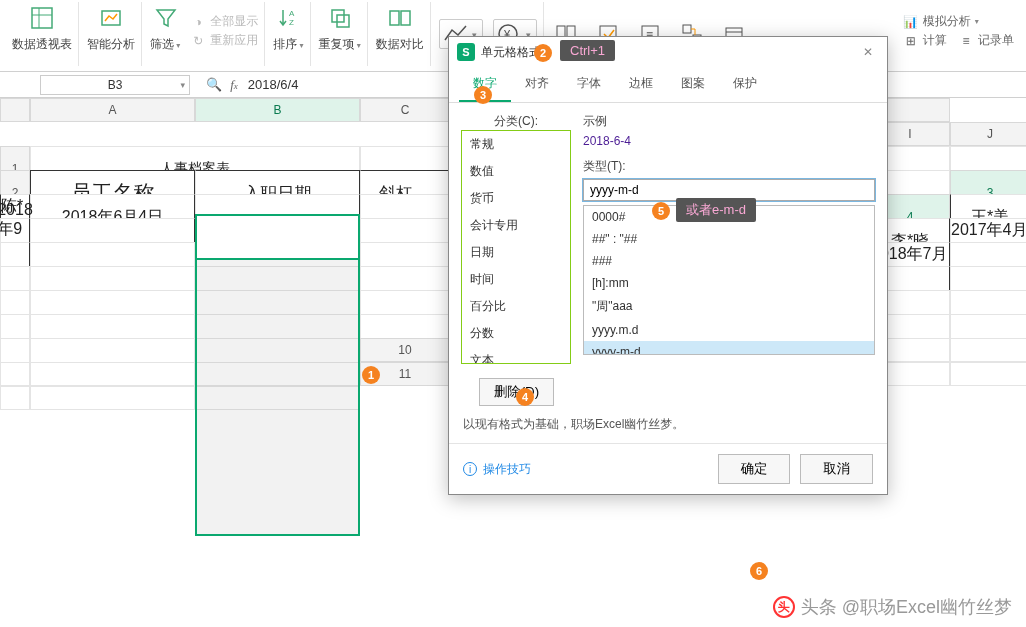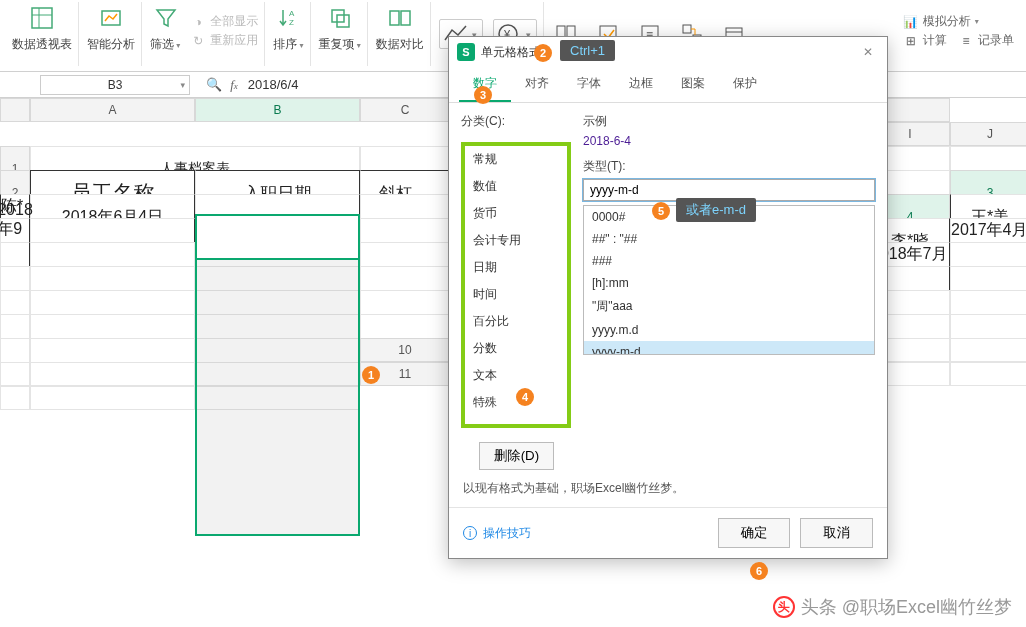--- a/index.html
+++ b/index.html
@@ -134,21 +134,21 @@
     background: #f58220;
     color: #fff;
     border-radius: 50%;
     font-size: 11px;
     display:flex; align-items:center; justify-content:center;
     font-weight: bold;
     z-index: 50;
   }
   .hint {
     position:absolute;
-    background:#555; color:#7dd3fc;
+    background:#555; color:#f9a8d4;
     padding:3px 10px; border-radius:2px;
     font-size:13px; z-index:50;
   }
 
   
   .dialog {
     position: absolute;
     left: 448px; top: 36px;
     width: 440px;
     background: #fff;
@@ -178,24 +178,24 @@
     color:#0aa86f;
     border-bottom: 2px solid #0aa86f;
     font-weight:500;
   }
   .dialog-body {
     display:flex;
     padding: 10px 12px 6px 12px;
     gap: 12px;
   }
   .cat-col { width: 110px; }
-  .cat-label { margin-bottom:12px; color:#444; }
+  .cat-label { margin-bottom:0; color:#444;text-align:center; }
   .cat-list {
-    border:4px solid #84cc16;
-    height: 286px;
+    border:1px solid #84cc16;
+    height: 234px;
     overflow:hidden;
   }
   .cat-item {
     padding: 5px 8px;
     cursor:pointer;
     color:#333;
   }
   .right-col { flex:1; }
   .sample-label { color:#444; }
   .sample-box {

